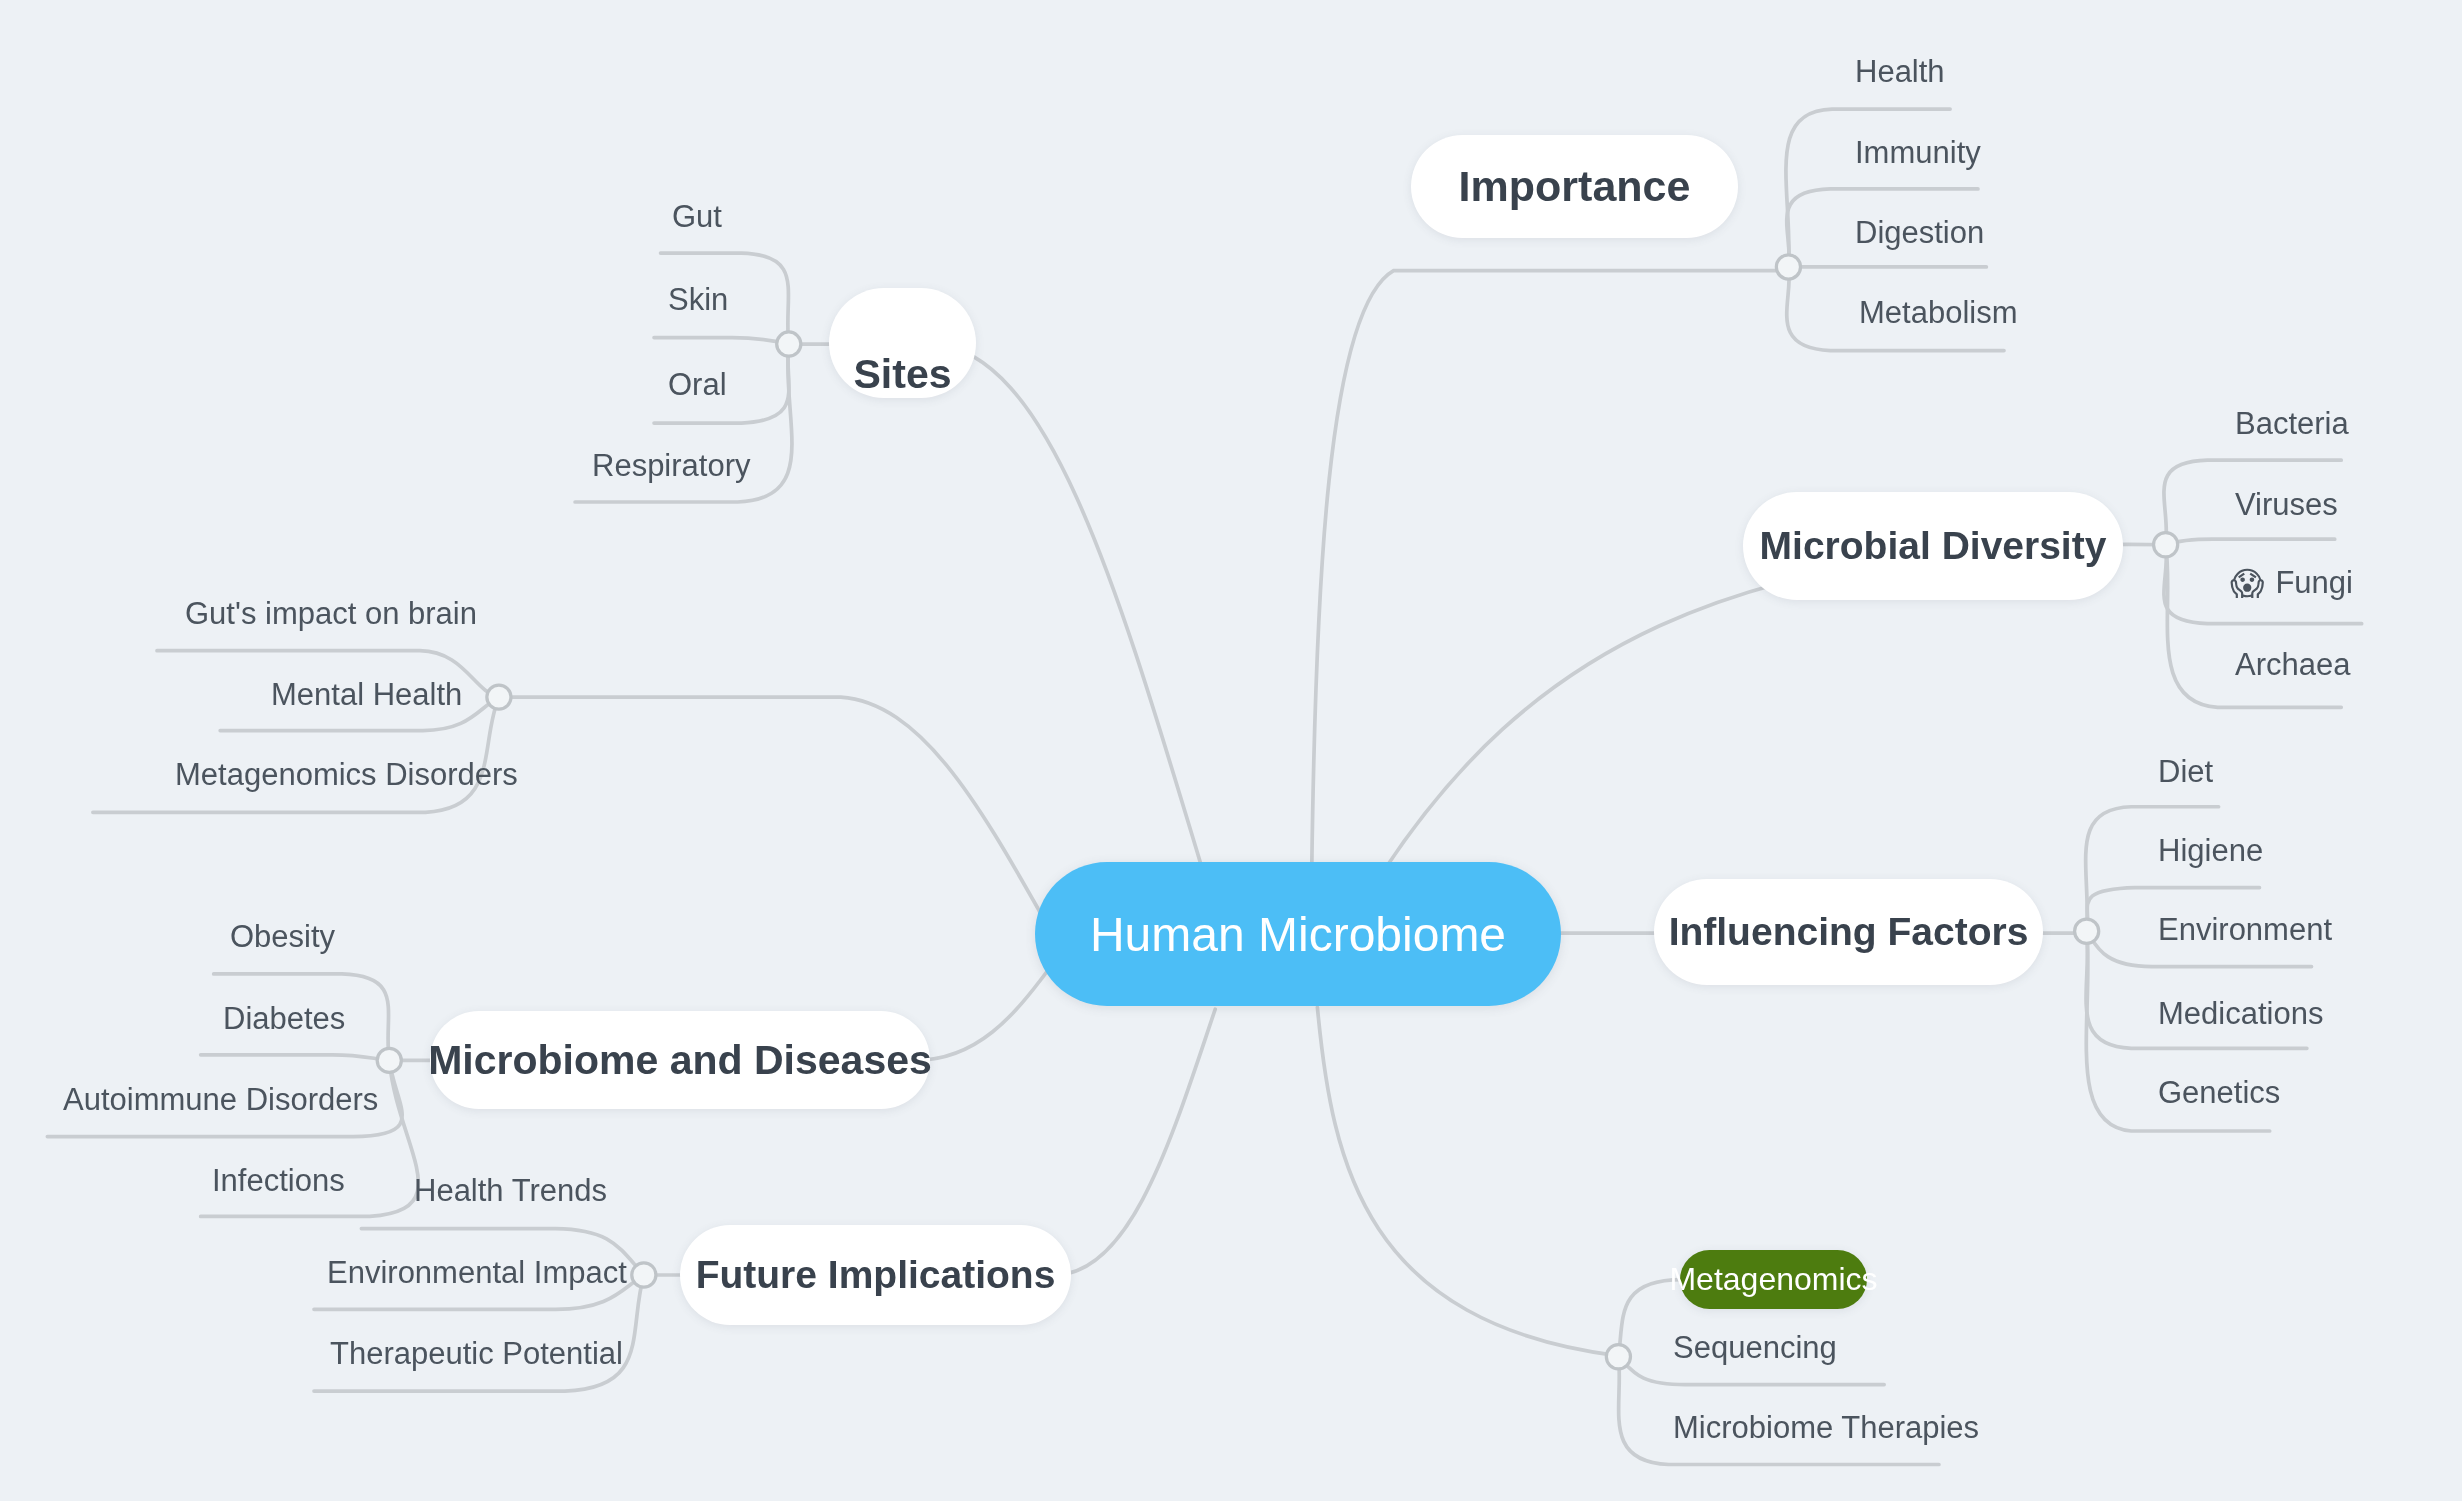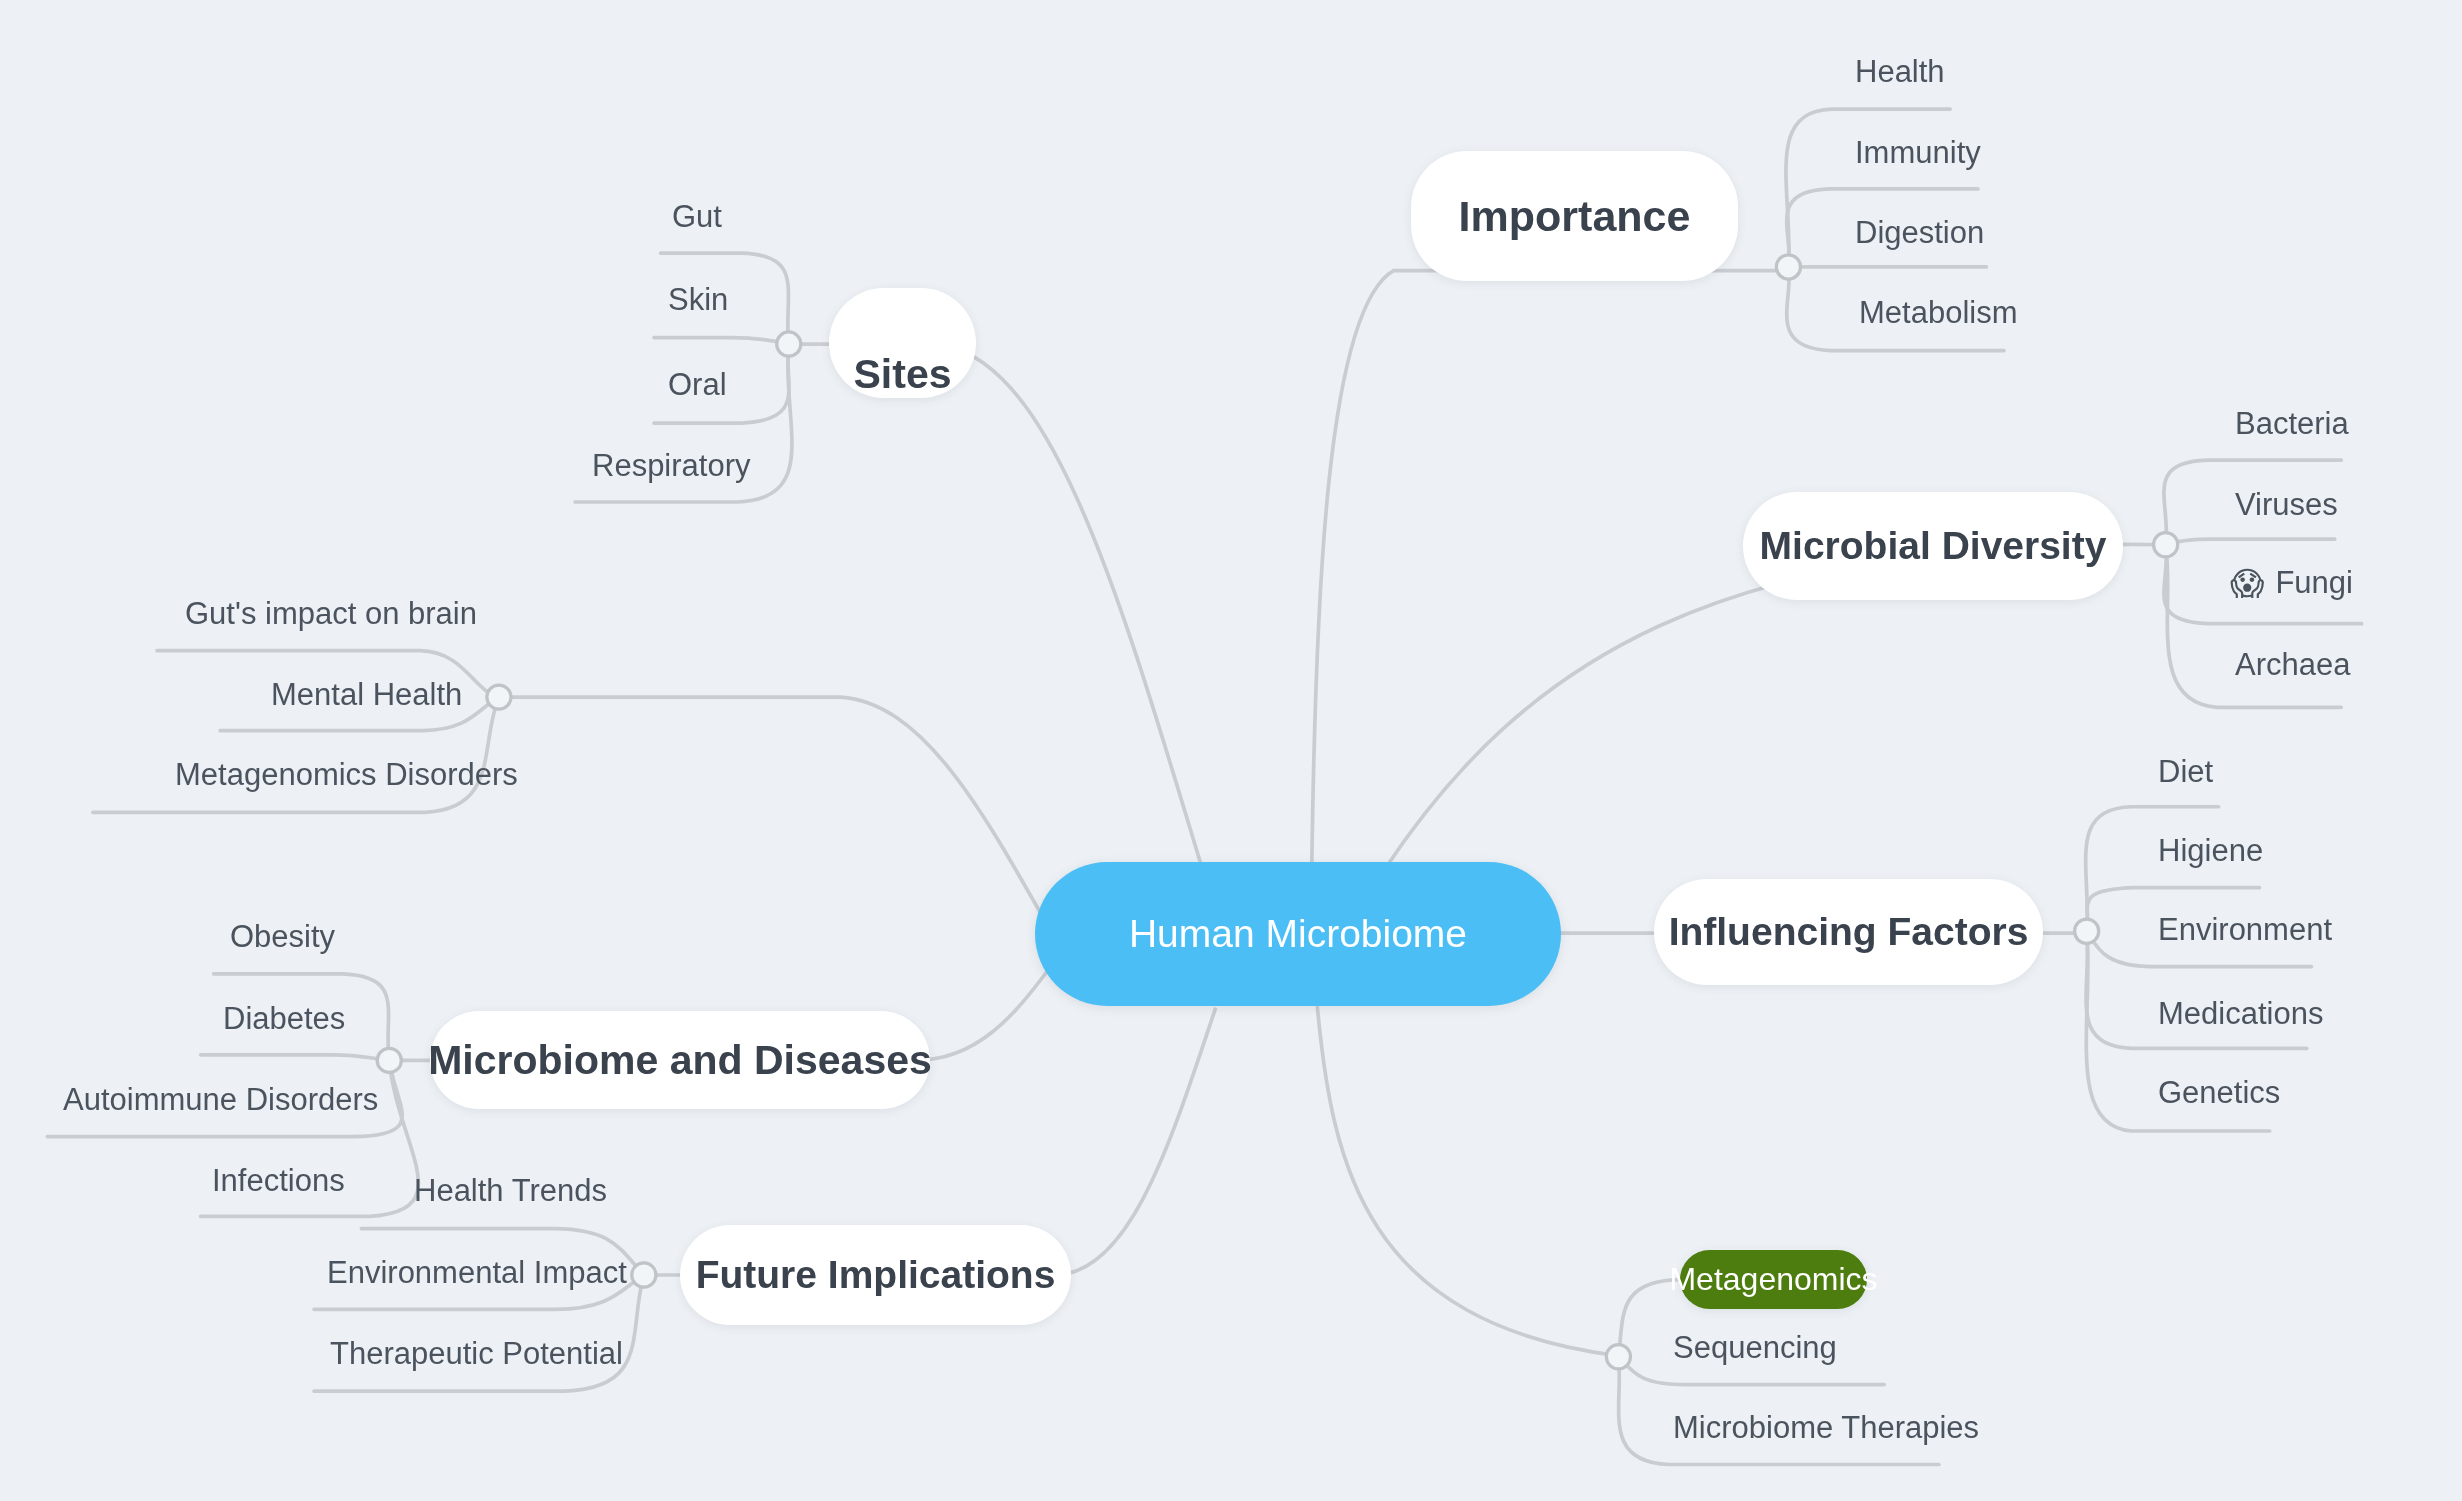--- a/index.html
+++ b/index.html
@@ -4,21 +4,21 @@
 <style>
   html,body{margin:0;padding:0;}
   body{font-family:"Liberation Sans","DejaVu Sans",sans-serif;}
   .canvas{position:relative;width:2462px;height:1502px;background:#edf1f5;overflow:hidden;}
   .edges{position:absolute;left:0;top:0;z-index:1;}
   .edges path{fill:none;stroke:#c9cdd1;stroke-width:4;stroke-linecap:round;}
   .edges circle{fill:#f2f5f7;stroke:#bfc4c8;stroke-width:3.5;}
   .pill{position:absolute;z-index:3;display:flex;align-items:center;justify-content:center;
         background:#ffffff;border-radius:56px;box-shadow:0 1.9px 9.3px rgba(70,80,95,.10);
         color:#39424d;font-weight:bold;white-space:nowrap;}
-  .pill.root{background:#4cbef6;color:#ffffff;font-weight:normal;border-radius:72px;font-size:39px;
+  .pill.root{background:#4cbef6;color:#ffffff;font-weight:normal;border-radius:72px;font-size:48px;
              box-shadow:0 1.9px 11px rgba(70,80,95,.12);}
   .pill.accent{background:#4d7c0f;color:#ffffff;font-weight:normal;border-radius:30px;font-size:32px;}
   .child{position:absolute;z-index:2;transform:translateY(-52%);color:#4b545e;font-size:31px;
          white-space:nowrap;display:flex;align-items:center;gap:11px;}
   .emoji{font-size:33px;line-height:1;}
 </style>
 </head>
 <body>
 
 <div class="canvas">
@@ -79,21 +79,21 @@
     <circle cx="537" cy="750" r="13"></circle>
     <circle cx="419" cy="1141" r="13"></circle>
     <circle cx="693" cy="1372" r="13"></circle>
     <circle cx="1742" cy="1460" r="13"></circle>
   </svg>
 
   <div class="pill root" style="left:1035px;top:862px;width:526px;height:144px;">
       <span>Human Microbiome</span>
     </div>
 
-  <div class="pill" style="left:1411px;top:151px;width:327px;height:130px;font-size:43px;">
+  <div class="pill" style="left:1411px;top:135px;width:327px;height:103px;font-size:43px;">
       <span>Importance</span>
     </div>
   <div class="pill" style="left:1743px;top:492px;width:380px;height:108px;font-size:39px;">
       <span>Microbial Diversity</span>
     </div>
   <div class="pill" style="left:1654px;top:879px;width:389px;height:106px;font-size:39px;">
       <span>Influencing Factors</span>
     </div>
   <div class="pill" style="left:829px;top:288px;width:147px;height:110px;font-size:41px;align-items:flex-end;">
       <span>Sites</span>

